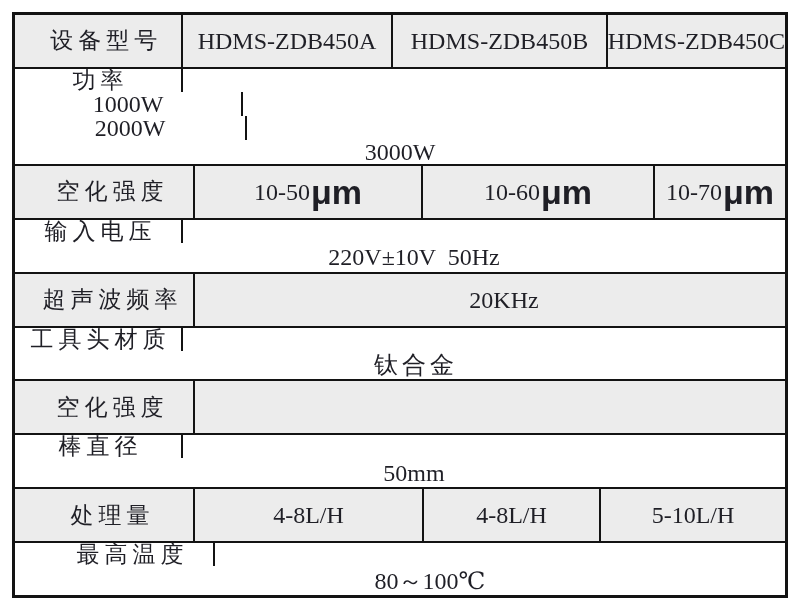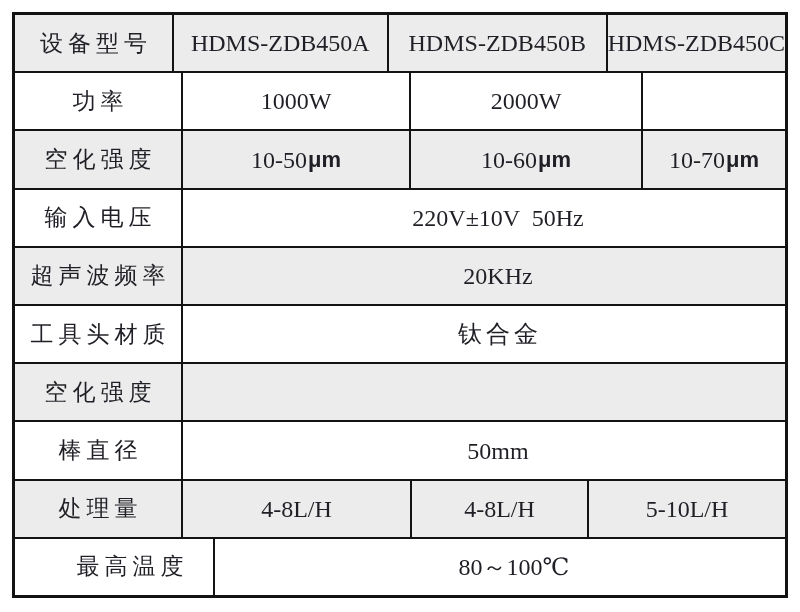--- a/index.html
+++ b/index.html
@@ -12,57 +12,58 @@
   *{box-sizing:border-box;margin:0;padding:0;}
   html,body{width:800px;height:612px;background:var(--background);overflow:hidden;}
   body{font-family:"Liberation Serif","DejaVu Serif",serif;color:var(--text);}
   .spec-table{
     position:absolute;left:12px;top:12px;width:776px;height:586px;
     border:3px solid var(--border);
     display:flex;flex-direction:column;
   }
   .row{flex:1;display:flex;border-bottom:2px solid var(--border);}
   .row:last-child{border-bottom:none;padding-left:32px;}
-  .row.shaded{background:var(--row-shaded);}
-  .row.plain{background:var(--row-plain);}
+  .row.shaded{background:var(--row-shaded);padding-left:12px;}
+  .row.plain{background:var(--row-plain);flex-direction:column;}
   .cell{
     display:flex;align-items:center;justify-content:center;
     border-right:2px solid var(--border);
     font-size:24px;white-space:pre;line-height:1;
   }
   .cell.last{border-right:none;}
   .cell.label{width:168px;font-size:23px;letter-spacing:5px;padding-left:5px;}
   .cell.span{flex:1;margin-left:28px;}
   .c1{width:228px;}
   .c2{width:232px;}
   .c3{flex:1;}
   .c1w{width:229px;}
   .c2w{width:177px;}
   .cjk{letter-spacing:4px;padding-left:4px;}
   .unit{
     font-family:"Liberation Sans","DejaVu Sans",sans-serif;
-    font-weight:bold;font-size:22px;margin-left:1px;
+    font-weight:bold;font-size:34px;margin-left:1px;
   }
 </style>
 </head>
 <body>
 
 <div class="spec-table">
 
   <div class="row shaded">
     <div class="cell label">设备型号</div>
     <div class="cell c1">HDMS-ZDB450A</div>
     <div class="cell c2">HDMS-ZDB450B</div>
     <div class="cell c3 last">HDMS-ZDB450C</div>
   </div>
 
   <div class="row plain">
     <div class="cell label">功率</div>
     <div class="cell c1">1000W</div>
     <div class="cell c2">2000W</div>
+    <div class="cell c3 last">3000W</div>
   </div>
 
   <div class="row shaded">
     <div class="cell label">空化强度</div>
     <div class="cell c1"><span>10-50</span><span class="unit">μm</span></div>
     <div class="cell c2"><span>10-60</span><span class="unit">μm</span></div>
     <div class="cell c3 last"><span>10-70</span><span class="unit">μm</span></div>
   </div>
 
   <div class="row plain">

